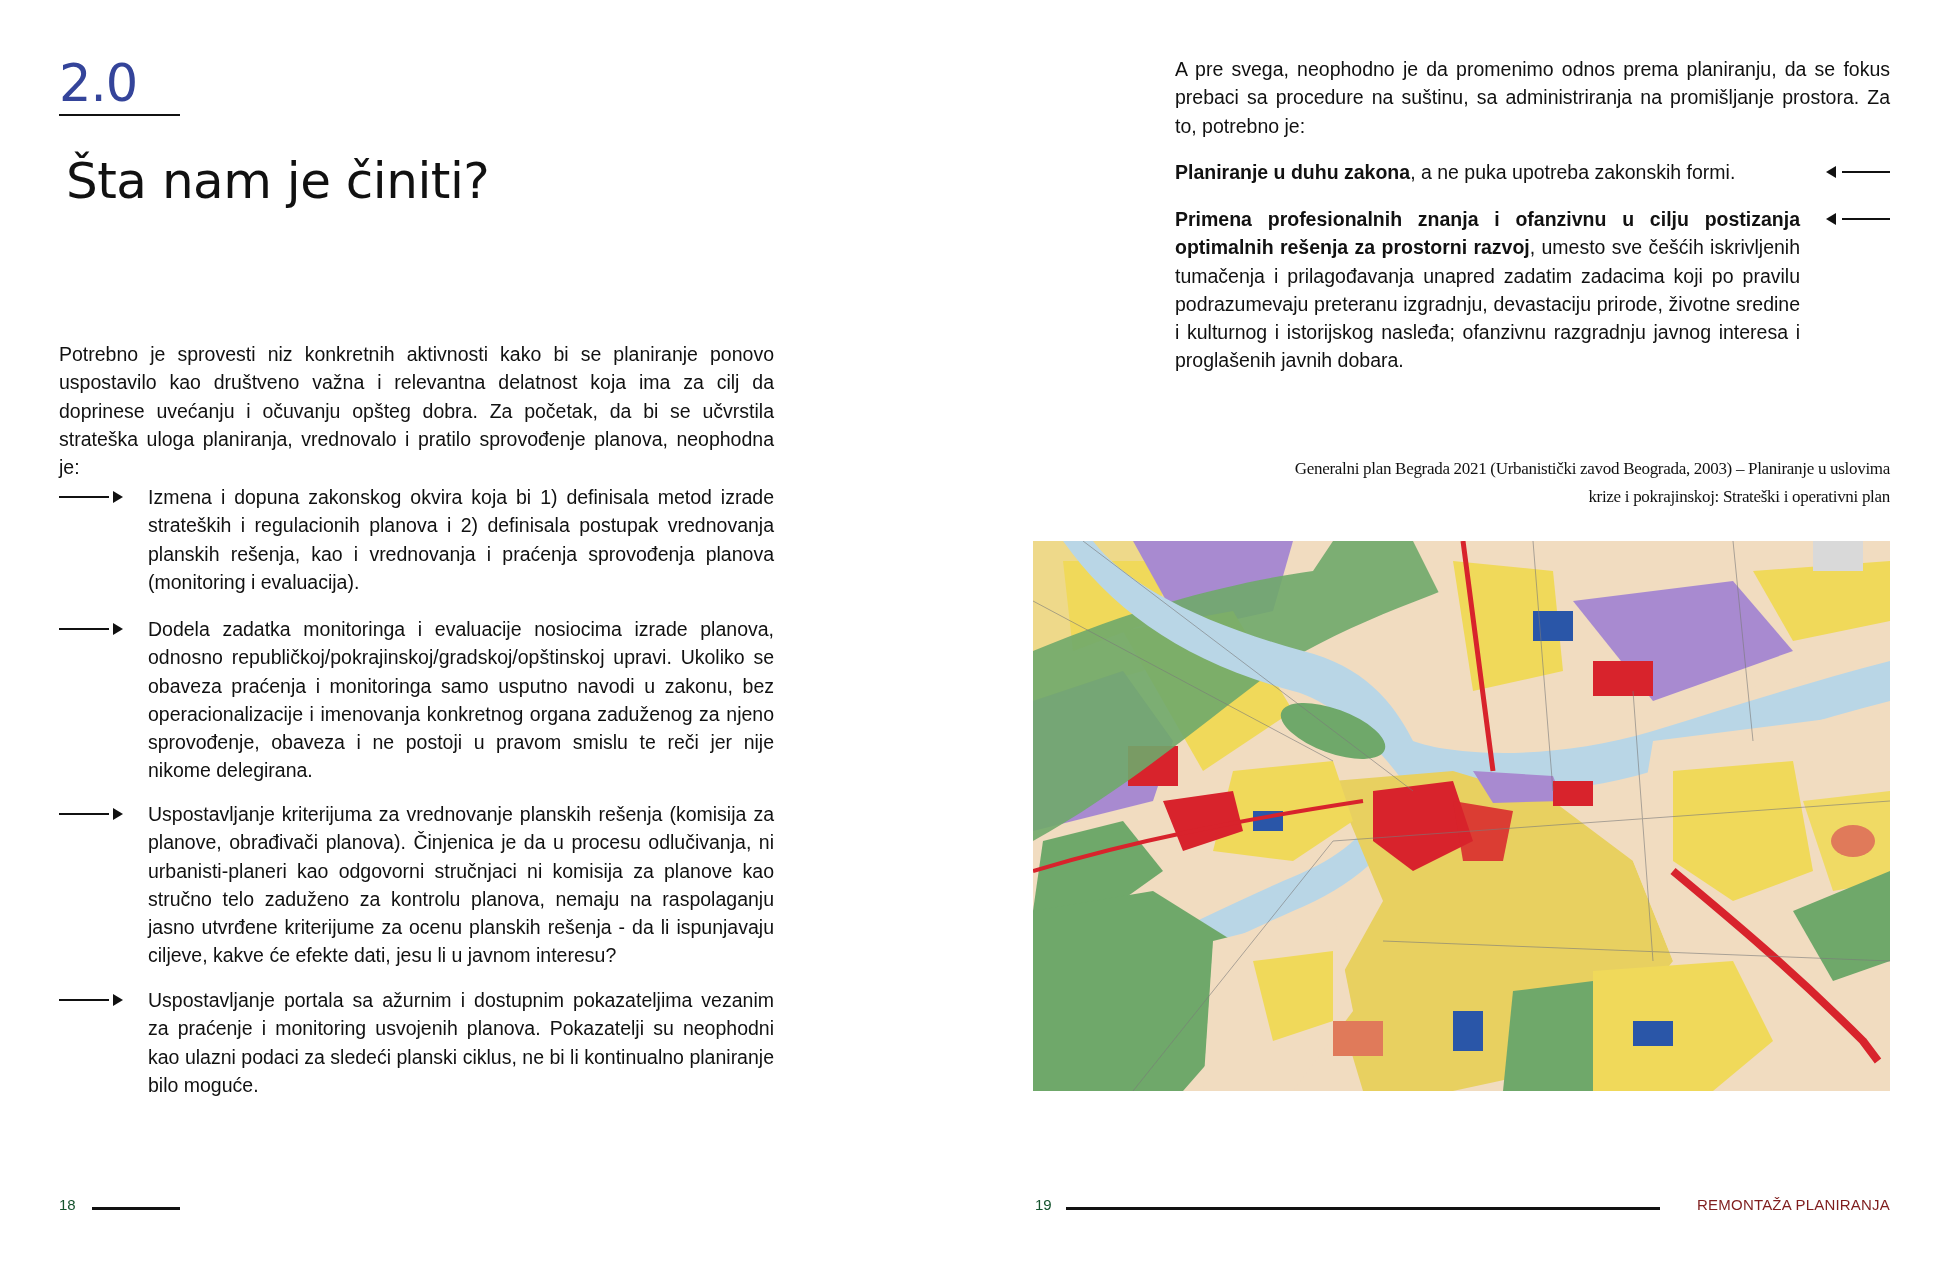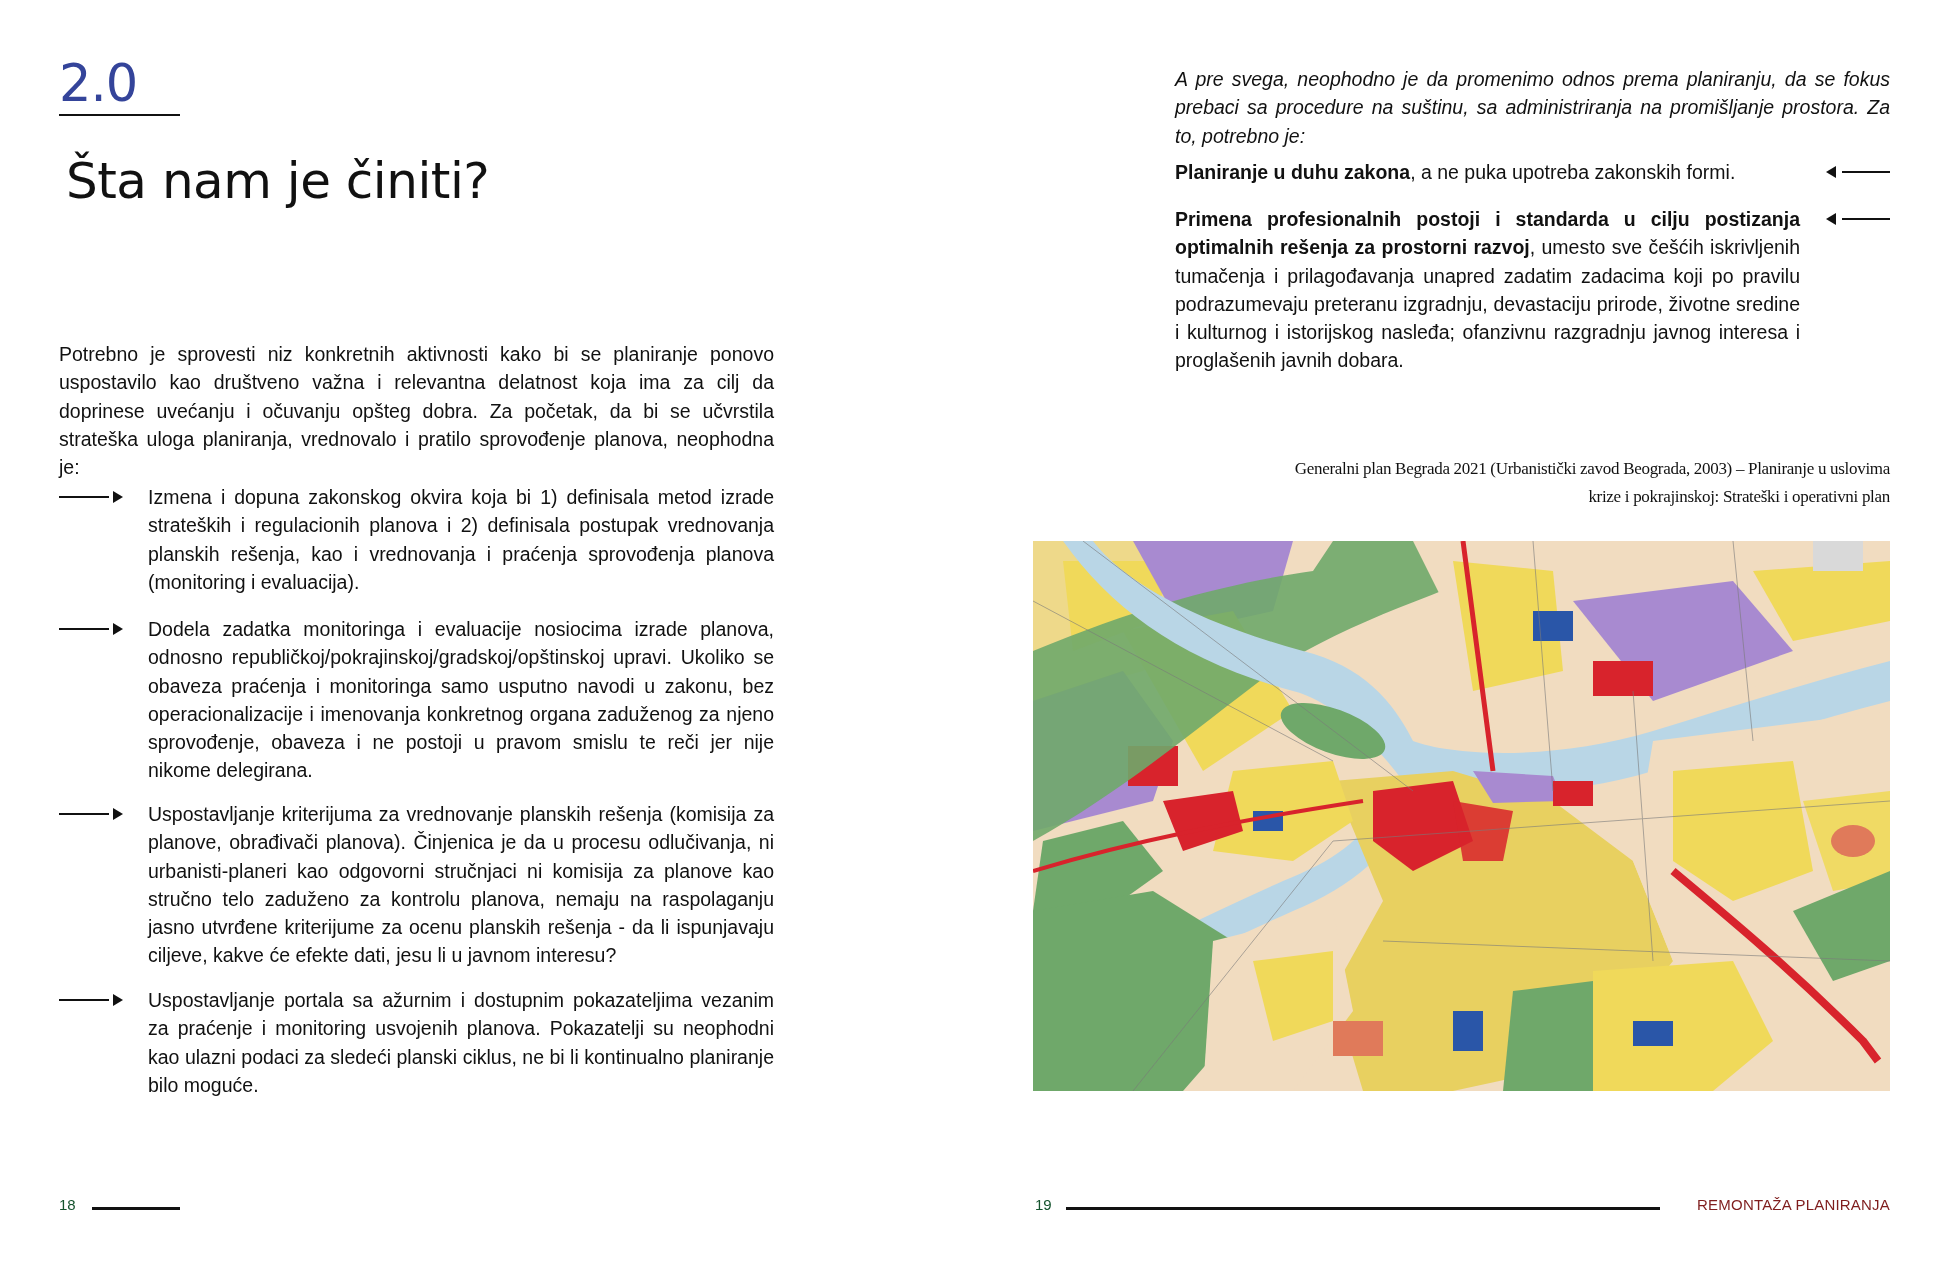--- a/index.html
+++ b/index.html
@@ -19,21 +19,21 @@
 
   .bullet { left: 59px; width: 715px; display: flex; }
   .bullet .arrow { width: 89px; flex: 0 0 89px; position: relative; height: 28px; }
   .bullet .arrow .line { position: absolute; left: 0; top: 13px; width: 50px; height: 2px; background: #111; }
   .bullet .arrow .head { position: absolute; left: 54px; top: 8px; width: 0; height: 0;
                          border-top: 6px solid transparent; border-bottom: 6px solid transparent;
                          border-left: 10px solid #111; }
   .bullet .body-text { flex: 1; }
 
   
-  .right-intro { left: 1175px; top: 65px; width: 715px; font-style: italic; }
+  .right-intro { left: 1175px; top: 55px; width: 715px; }
   .point { left: 1175px; width: 625px; }
   .point b { font-weight: bold; margin-top: 40px; }
   .rarrow { position: absolute; width: 64px; height: 12px; }
   .rarrow .head { position: absolute; left: 0; top: 0; width: 0; height: 0;
                   border-top: 6px solid transparent; border-bottom: 6px solid transparent;
                   border-right: 10px solid #111; }
   .rarrow .line { position: absolute; left: 16px; top: 5px; width: 48px; height: 2px; background: #111; }
 
   .caption { right: 58px; top: 455px; width: 760px; text-align: right; font-size: 17px; line-height: 28px;
              font-family: Liberation Serif, serif; letter-spacing: -0.3px; color: #111; }
@@ -92,21 +92,21 @@
 
 <p class="abs body-text point" style="top:158px;">
   <b>Planiranje u duhu zakona</b><span>, a ne puka upotreba zakonskih formi.</span>
 </p>
 <div class="rarrow" style="left:1826px; top:166px;">
     <div class="head"></div>
     <div class="line"></div>
   </div>
 
 <p class="abs body-text point" style="top:205px;">
-  <b>Primena profesionalnih postoji i standarda u cilju postizanja optimalnih rešenja za prostorni razvoj</b><span>, umesto sve češćih iskrivljenih tumačenja i prilagođavanja unapred zadatim zadacima koji po pravilu podrazumevaju preteranu izgradnju, devastaciju prirode, životne sredine i kulturnog i istorijskog nasleđa; ofanzivnu razgradnju javnog interesa i proglašenih javnih dobara.</span>
+  <b>Primena profesionalnih znanja i ofanzivnu u cilju postizanja optimalnih rešenja za prostorni razvoj</b><span>, umesto sve češćih iskrivljenih tumačenja i prilagođavanja unapred zadatim zadacima koji po pravilu podrazumevaju preteranu izgradnju, devastaciju prirode, životne sredine i kulturnog i istorijskog nasleđa; ofanzivnu razgradnju javnog interesa i proglašenih javnih dobara.</span>
 </p>
 <div class="rarrow" style="left:1826px; top:213px;">
     <div class="head"></div>
     <div class="line"></div>
   </div>
 
 <div class="abs caption">
   <div>Generalni plan Begrada 2021 (Urbanistički zavod Beograda, 2003) – Planiranje u uslovima</div>
   <div>krize i pokrajinskoj: Strateški i operativni plan</div>
 </div>

